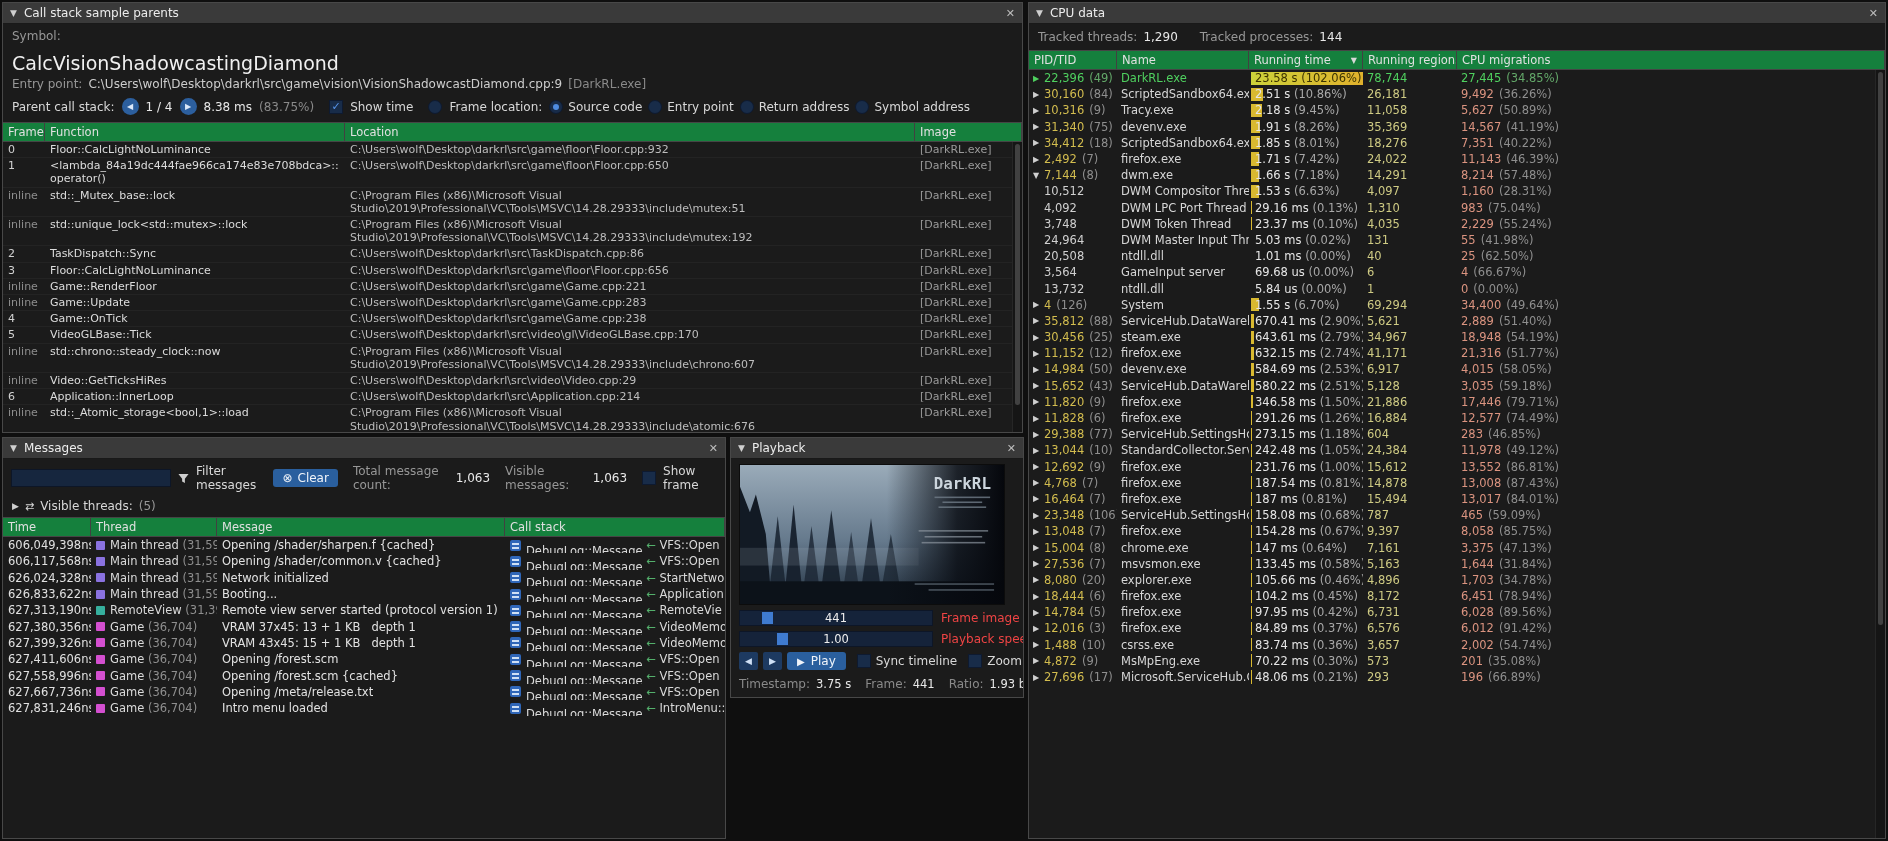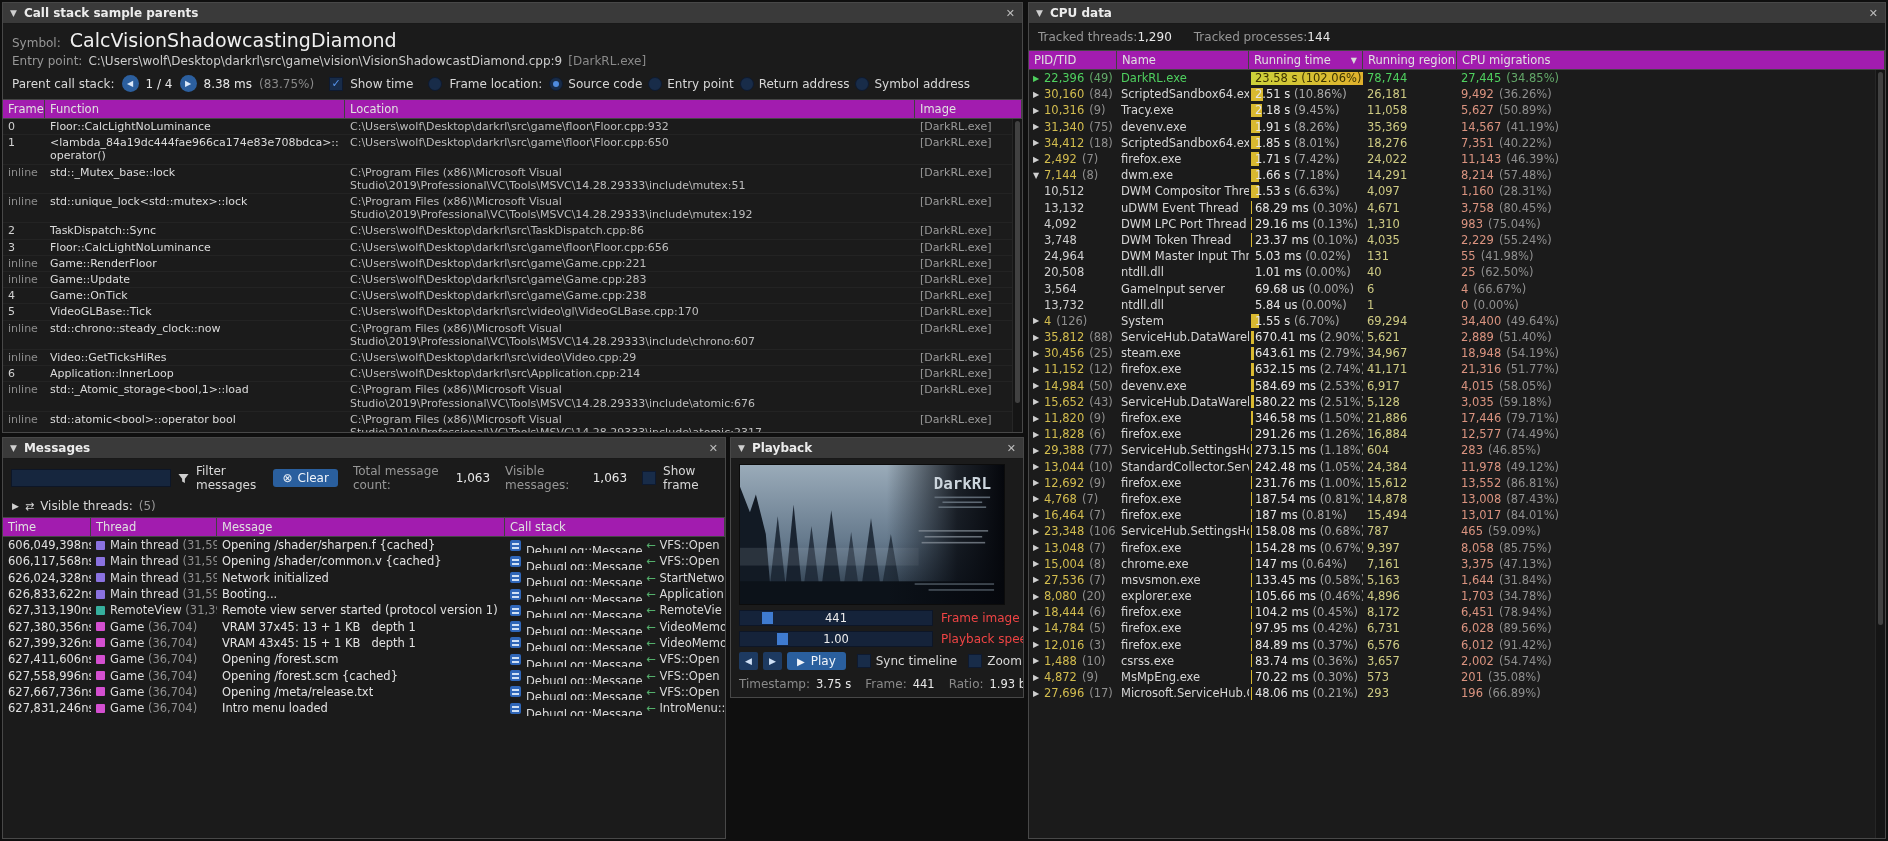--- a/index.html
+++ b/index.html
@@ -5,62 +5,62 @@
 *{margin:0;padding:0;box-sizing:border-box;}
 html,body{width:1888px;height:841px;}
 body{background:#0f0f0f;font-family:"DejaVu Sans","Liberation Sans",sans-serif;color:#d8d8d8;position:relative;overflow:hidden;}
 .panel{position:absolute;background:#1b1b1b;border:1px solid #484848;display:flex;flex-direction:column;overflow:hidden;}
 #callstack-panel{left:2px;top:2px;width:1021px;height:431px;}
 #messages-panel{left:2px;top:437px;width:724px;height:402px;}
 #playback-panel{left:730px;top:437px;width:294px;height:261px;}
 #cpu-panel{left:1028px;top:2px;width:858px;height:837px;}
 .titlebar{height:21px;flex:none;background:#3a3a3a;display:flex;align-items:center;gap:7px;padding:0 7px;border-bottom:1px solid #191919;}
 .tb-collapse{font-size:9px;color:#cfcfcf;}
-.tb-title{font-size:12px;color:#ececec;font-weight:bold;}
+.tb-title{font-size:12px;color:#ececec;}
 .tb-close{margin-left:auto;font-size:11px;color:#bdbdbd;}
 .lbl{color:#979797;font-size:12px;}
 .val{color:#cdcdcd;font-size:12px;}
 .dim{color:#8a8a8a;font-size:12px;}
 .ctl-lbl{color:#d8d8d8;font-size:12px;}
 .ctl-val{color:#e8e8e8;font-size:12px;}
 .ml{margin-left:8px;}
 
 .cs-head{padding:5px 9px 0;flex:none;}
-.sym-line{display:flex;align-items:baseline;gap:9px;}
+.sym-line{display:flex;align-items:baseline;gap:9px;flex-direction:column;}
 .sym-name{font-size:19px;color:#f0f0f0;}
 .loc-line{margin-top:3px;display:flex;gap:6px;white-space:nowrap;}
 .controls{display:flex;align-items:center;gap:7px;padding:7px 9px;flex:none;}
 .round-btn{width:17px;height:17px;flex:none;border-radius:50%;background:#2c5f9e;color:#dce9fa;font-size:8px;display:flex;align-items:center;justify-content:center;}
 .checkbox{width:14px;height:14px;flex:none;background:#182c49;border:1px solid #0e1a30;display:inline-flex;align-items:center;justify-content:center;}
 .checkbox.checked::after{content:"✓";font-size:11px;color:#5795ec;font-weight:bold;}
 .radio{width:14px;height:14px;flex:none;border-radius:50%;background:#182c49;border:1px solid #0e1a30;position:relative;display:inline-block;}
 .radio.sel::after{content:"";position:absolute;inset:3px;border-radius:50%;background:#4e8be0;}
 .radio-group{display:flex;align-items:center;gap:6px;}
 .radio-opt{display:flex;align-items:center;gap:5px;}
 
-.t-head{display:flex;background:#a21caf;border-top:1px solid #454545;border-bottom:1px solid #454545;flex:none;}
+.t-head{display:flex;background:#15803d;border-top:1px solid #454545;border-bottom:1px solid #454545;flex:none;}
 .t-head .th{font-size:11.5px;color:#e0e0e0;padding:2px 5px;border-right:1px solid #414141;display:flex;align-items:center;gap:4px;overflow:hidden;white-space:nowrap;}
 .t-body{flex:1;overflow:hidden;position:relative;}
 .vscroll{position:absolute;top:0;bottom:0;right:0;width:10px;background:#151515;border-left:1px solid #262626;}
 .vthumb{position:absolute;left:2px;right:2px;border-radius:4px;background:#414141;}
 
 .col-frame{width:42px;flex:none;}
 .col-func{width:300px;flex:none;}
 .col-loc{width:570px;flex:none;}
 .col-img{flex:1;}
 .cs-row{display:flex;border-bottom:1px solid #232323;}
 .cs-row>div{padding:1px 5px;font-size:11px;line-height:13.2px;overflow:hidden;}
 .cs-row .col-frame{color:#d2d2d2;}
 .cs-row .col-frame.inline{color:#8d8d8d;}
 .cs-row .col-func{color:#dcdcdc;overflow-wrap:anywhere;}
 .cs-row .col-loc{color:#bdbdbd;overflow-wrap:anywhere;}
 .cs-row .col-img{color:#9a9a9a;}
 
 .cpu-info{flex:none;display:flex;gap:22px;padding:6px 9px;font-size:12px;}
-.pair{display:flex;align-items:baseline;}
+.pair{display:flex;gap:6px;align-items:baseline;}
 .cc-pid{width:88px;flex:none;}
 .cc-name{width:132px;flex:none;}
 .cc-time{width:114px;flex:none;}
 .cc-reg{width:94px;flex:none;}
 .cc-mig{flex:1;}
 .sort{margin-left:auto;font-size:8px;color:#d8d8d8;}
 .cpu-row{display:flex;align-items:center;height:16.2px;flex:none;}
 .cpu-row>div{font-size:11.5px;padding:0 4px;overflow:hidden;white-space:nowrap;height:100%;display:flex;align-items:center;}
 .x-arrow{width:11px;flex:none;font-size:8px;color:#cfcfcf;}
 .cpu-pid{color:#d3bd4f;}
@@ -631,36 +631,20 @@
           </div>
           <div class="cc-reg">4,097</div>
           <div class="cc-mig">
             <span class="mval">1,160 </span>
             <span class="mpct">(28.31%)</span>
           </div>
         </div>
         <div class="cpu-row child">
           <div class="cc-pid">
             <span class="x-arrow"></span>
-            <span class="cpu-pid">13,132</span>
-          </div>
-          <div class="cc-name">uDWM Event Thread</div>
-          <div class="cc-time">
-            <span class="bar" style="width: 0.3%;"></span>
-            <span class="ttext"><span class="tval">68.29 ms </span><span class="tpct">(0.30%)</span></span>
-          </div>
-          <div class="cc-reg">4,671</div>
-          <div class="cc-mig">
-            <span class="mval">3,758 </span>
-            <span class="mpct">(80.45%)</span>
-          </div>
-        </div>
-        <div class="cpu-row child">
-          <div class="cc-pid">
-            <span class="x-arrow"></span>
             <span class="cpu-pid">4,092</span>
           </div>
           <div class="cc-name">DWM LPC Port Thread</div>
           <div class="cc-time">
             <span class="bar" style="width: 0.13%;"></span>
             <span class="ttext"><span class="tval">29.16 ms </span><span class="tpct">(0.13%)</span></span>
           </div>
           <div class="cc-reg">1,310</div>
           <div class="cc-mig">
             <span class="mval">983 </span>

